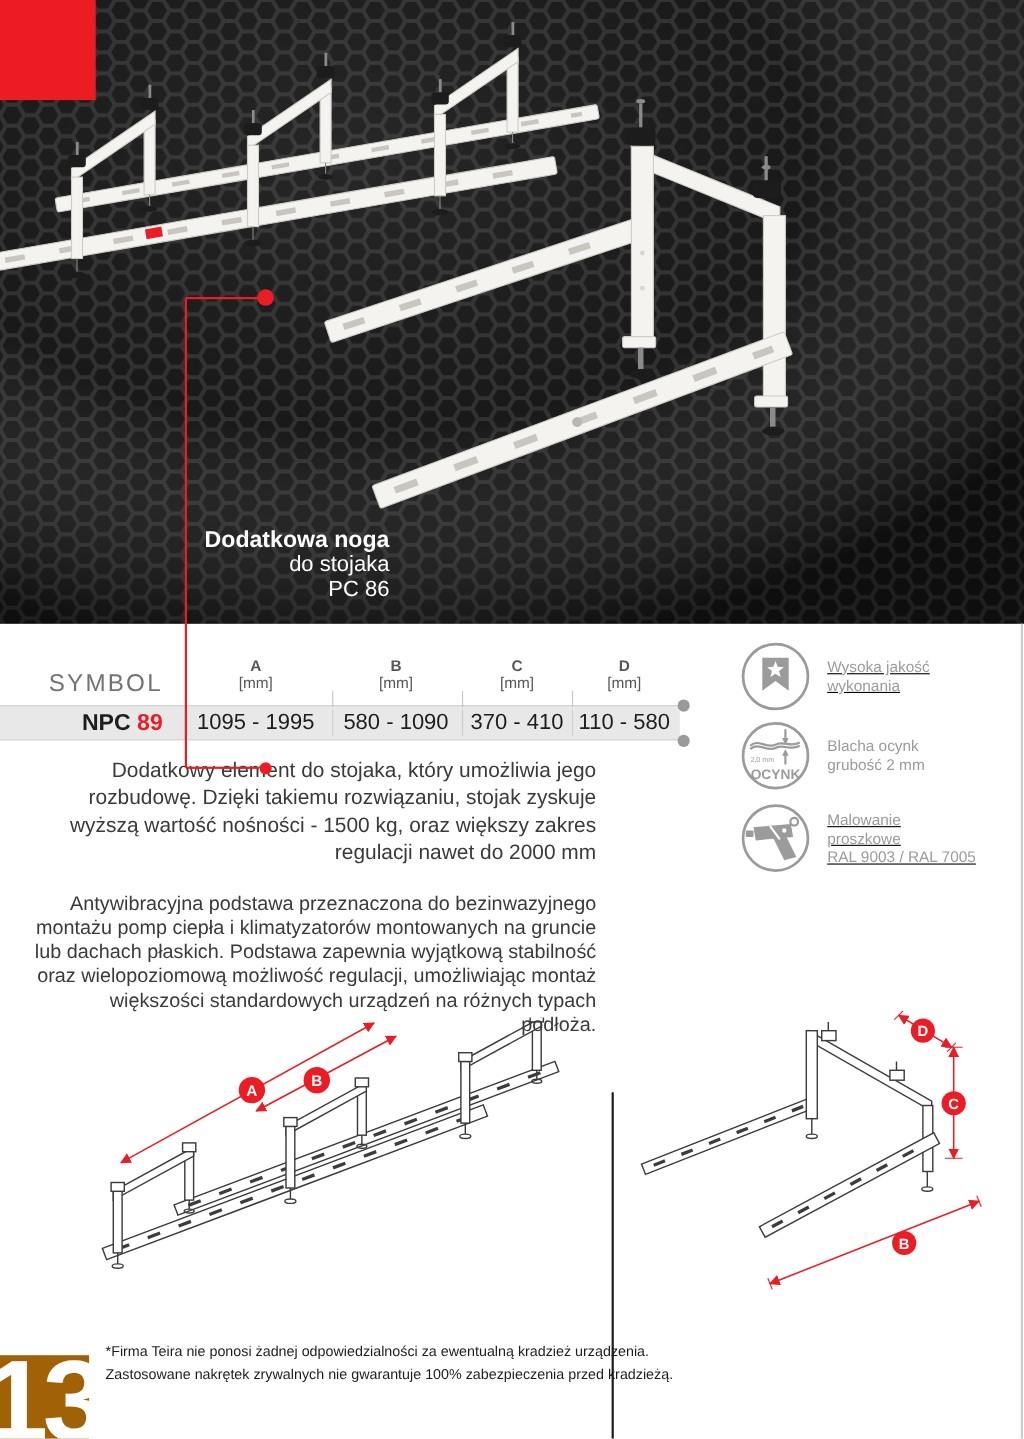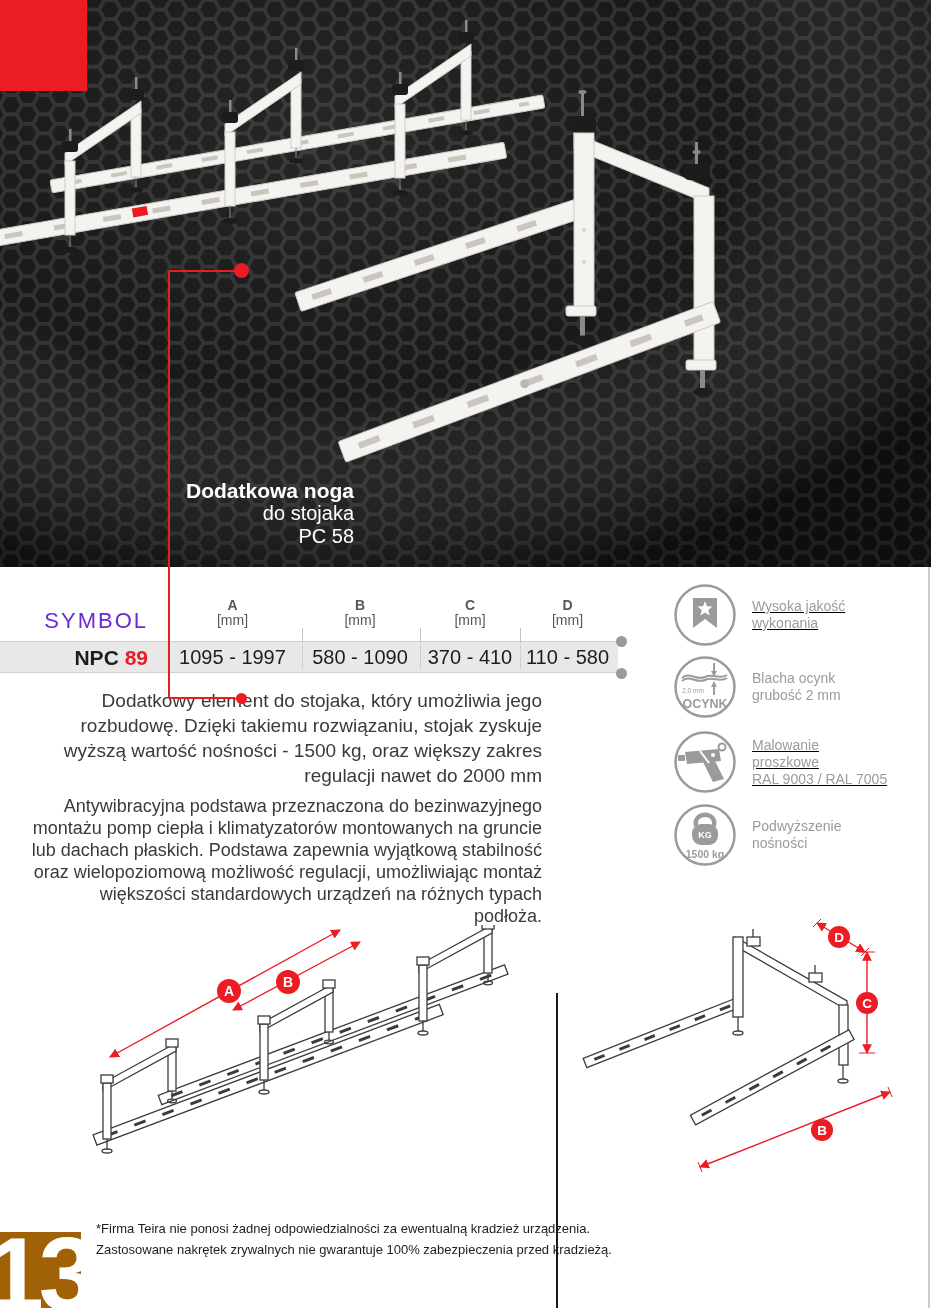--- a/index.html
+++ b/index.html
@@ -12,40 +12,40 @@
   .hero-title { position:absolute; left:186px; top:479px; z-index:4; color:#ffffff; line-height:23px; }
   .hero-title .t1 { font-size:21px; font-weight:bold; }
   .hero-title .t2, .hero-title .t3 { font-size:20px; font-weight:normal;text-align:right; }
 
   
   .callout { position:absolute; background:#EC1C24; z-index:6; }
   .callout.dot { border-radius:50%; }
 
   
   .symbol-header { position:absolute; left:0; top:608px; width:148px; text-align:right;
-                   font-size:22px; letter-spacing:2px; color:#6d28d9; z-index:3; }
+                   font-size:22px; letter-spacing:2px; color:#737373; z-index:3; }
   .col-head { position:absolute; top:598px; text-align:center; color:#55575a; z-index:3; }
   .col-head .letter { font-size:14px; font-weight:bold; line-height:15px; }
   .col-head .unit { font-size:14px; line-height:15px; }
   .head-tick { position:absolute; top:628px; width:1px; height:15px; background:#c4c4c4; z-index:3; }
   .row-band { position:absolute; left:0; top:641px; width:618px; height:32px; background:#e8e8e8;
               border-top:1px solid #d2d2d2; border-bottom:1px solid #d2d2d2; z-index:2; }
   .band-dot { position:absolute; left:616px; width:11px; height:11px; border-radius:50%; background:#9a9a9a; z-index:3; }
   .row-symbol { position:absolute; left:0; top:646px; width:148px; text-align:right;
                 font-size:21px; font-weight:bold; color:#1d1d1f; z-index:3; }
   .row-symbol .num { color:#EC1C24; }
   .cell-value { position:absolute; top:646px; text-align:center; font-size:20px; color:#1d1d1f; z-index:3; }
   .cell-tick { position:absolute; top:645px; width:1px; height:24px; background:#cfcfcf; z-index:3; }
   .cA { left:170px; width:125px; } .cB { left:300px; width:120px; }
   .cC { left:422px; width:96px; }  .cD { left:520px; width:95px; }
 
   
   .desc { position:absolute; left:30px; top:688px; width:512px; text-align:right; color:#3a3a39; z-index:3; }
   .desc .p1 { font-size:19px; line-height:25px; }
-  .desc .p2 { margin-top:7px; font-size:18px; line-height:22px; }
+  .desc .p2 { margin-top:22px; font-size:18px; line-height:22px; }
 
   
   .features { position:absolute; left:673px; top:583px; width:252px; z-index:3; }
   .feature { display:flex; align-items:center; }
   .f1 { margin-bottom:8px;text-decoration:underline; } .f2 { margin-bottom:11px; } .f3 { margin-bottom:9px;text-decoration:underline; }
   .feature .label { margin-left:15px; font-size:14px; line-height:17px; color:#9b9b9b; }
   .feature svg { flex:0 0 auto; }
 
   
   .diagram-left  { position:absolute; left:60px;  top:925px; z-index:2; }
@@ -187,21 +187,21 @@
         <rect x="700" y="370" width="5" height="18" fill="#8a8a8a" stroke="none"></rect>
         <ellipse cx="703" cy="392" rx="10" ry="4" fill="#1c1c1c" stroke="none"></ellipse>
       </g>
     </svg>
 
     <div class="red-square"></div>
 
     <div class="hero-title">
       <div class="t1">Dodatkowa noga</div>
       <div class="t2">do stojaka</div>
-      <div class="t3">PC 58</div>
+      <div class="t3">PC 86</div>
     </div>
   </div>
 
   <div class="callout" style="left:168px; top:271px; width:2px; height:427px;"></div>
   <div class="callout" style="left:169px; top:270px; width:70px; height:2px;"></div>
   <div class="callout dot" style="left:234px; top:263px; width:15px; height:15px;"></div>
   <div class="callout" style="left:169px; top:697px; width:66px; height:2px;"></div>
   <div class="callout dot" style="left:236px; top:693px; width:11px; height:11px;"></div>
 
   <div class="symbol-header">SYMBOL</div>
@@ -226,21 +226,21 @@
   <div class="head-tick" style="left:302px;"></div>
   <div class="head-tick" style="left:420px;"></div>
   <div class="head-tick" style="left:520px;"></div>
 
   <div class="row-band"></div>
   <div class="band-dot" style="top:636px;"></div>
   <div class="band-dot" style="top:668px;"></div>
 
   <div class="row-symbol"><span>NPC </span><span class="num">89</span></div>
 
-  <div class="cell-value cA">1095 - 1997</div>
+  <div class="cell-value cA">1095 - 1995</div>
   <div class="cell-value cB">580 - 1090</div>
   <div class="cell-value cC">370 - 410</div>
   <div class="cell-value cD">110 - 580</div>
   <div class="cell-tick" style="left:302px;"></div>
   <div class="cell-tick" style="left:420px;"></div>
   <div class="cell-tick" style="left:520px;"></div>
 
   <div class="desc">
     <p class="p1">Dodatkowy element do stojaka, który umożliwia jego rozbudowę. Dzięki takiemu rozwiązaniu, stojak zyskuje wyższą wartość nośności - 1500 kg, oraz większy zakres regulacji nawet do 2000 mm</p>
     <p class="p2">Antywibracyjna podstawa przeznaczona do bezinwazyjnego montażu pomp ciepła i klimatyzatorów montowanych na gruncie lub dachach płaskich. Podstawa zapewnia wyjątkową stabilność oraz wielopoziomową możliwość regulacji, umożliwiając montaż większości standardowych urządzeń na różnych typach podłoża.</p>
@@ -292,33 +292,20 @@
         <line x1="-5" y1="-11" x2="4" y2="1" stroke="#ffffff" stroke-width="2"></line>
         <circle cx="8" cy="-7" r="2" fill="#ffffff"></circle>
       </svg>
       <div class="label">
         <span style="display:block">Malowanie</span>
         <span style="display:block">proszkowe</span>
         <span style="display:block">RAL 9003 / RAL 7005</span>
       </div>
     </div>
 
-    <div class="feature f4">
-      <svg width="64" height="64" viewBox="-32 -32 64 64">
-        <circle r="29.5" fill="none" stroke="#9b9b9b" stroke-width="2.5"></circle>
-        <path d="M-9,-9 C-12,-24 12,-24 9,-9" fill="none" stroke="#9b9b9b" stroke-width="4.5"></path>
-        <rect x="-13" y="-11" width="26" height="21" rx="9" fill="#9b9b9b"></rect>
-        <text x="0" y="3" font-size="9" font-weight="bold" fill="#ffffff" text-anchor="middle">KG</text>
-        <text x="0" y="23" font-size="10.5" font-weight="bold" fill="#9b9b9b" text-anchor="middle">1500 kg</text>
-      </svg>
-      <div class="label">
-        <span style="display:block">Podwyższenie</span>
-        <span style="display:block">nośności</span>
-      </div>
-    </div>
   </div>
 
   <svg class="diagram-left" width="500" height="275" viewBox="0 0 500 275">
     <defs>
       <marker id="arrR" viewBox="0 0 10 10" refX="9" refY="5" markerWidth="7" markerHeight="7" orient="auto-start-reverse">
         <path d="M0,0 L10,5 L0,10 z" fill="#EC1C24"></path>
       </marker>
     </defs>
     <g stroke="#3c3c3c" stroke-width="1.3" fill="#ffffff">
 

